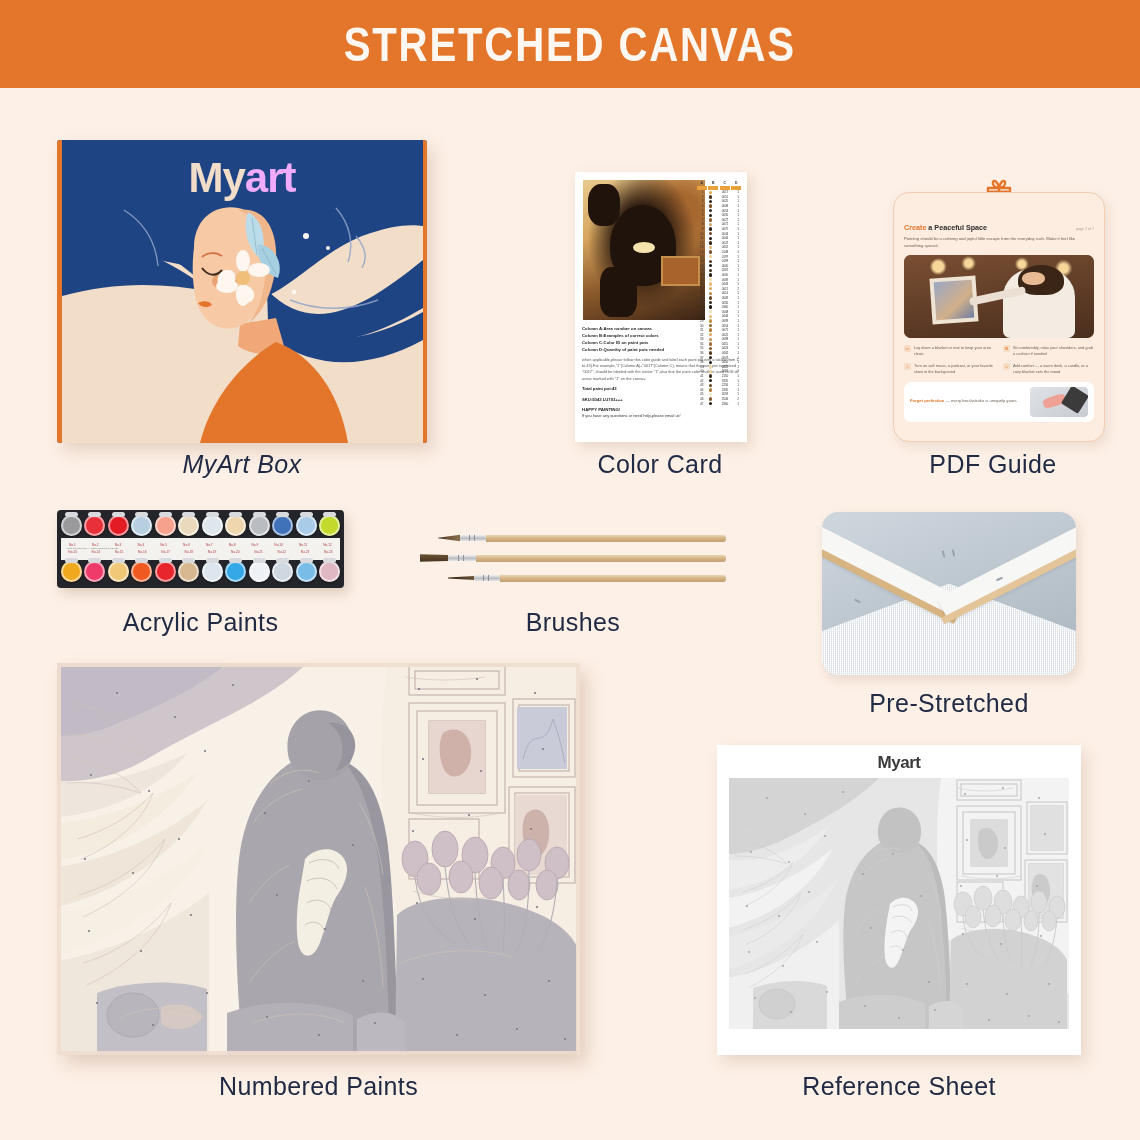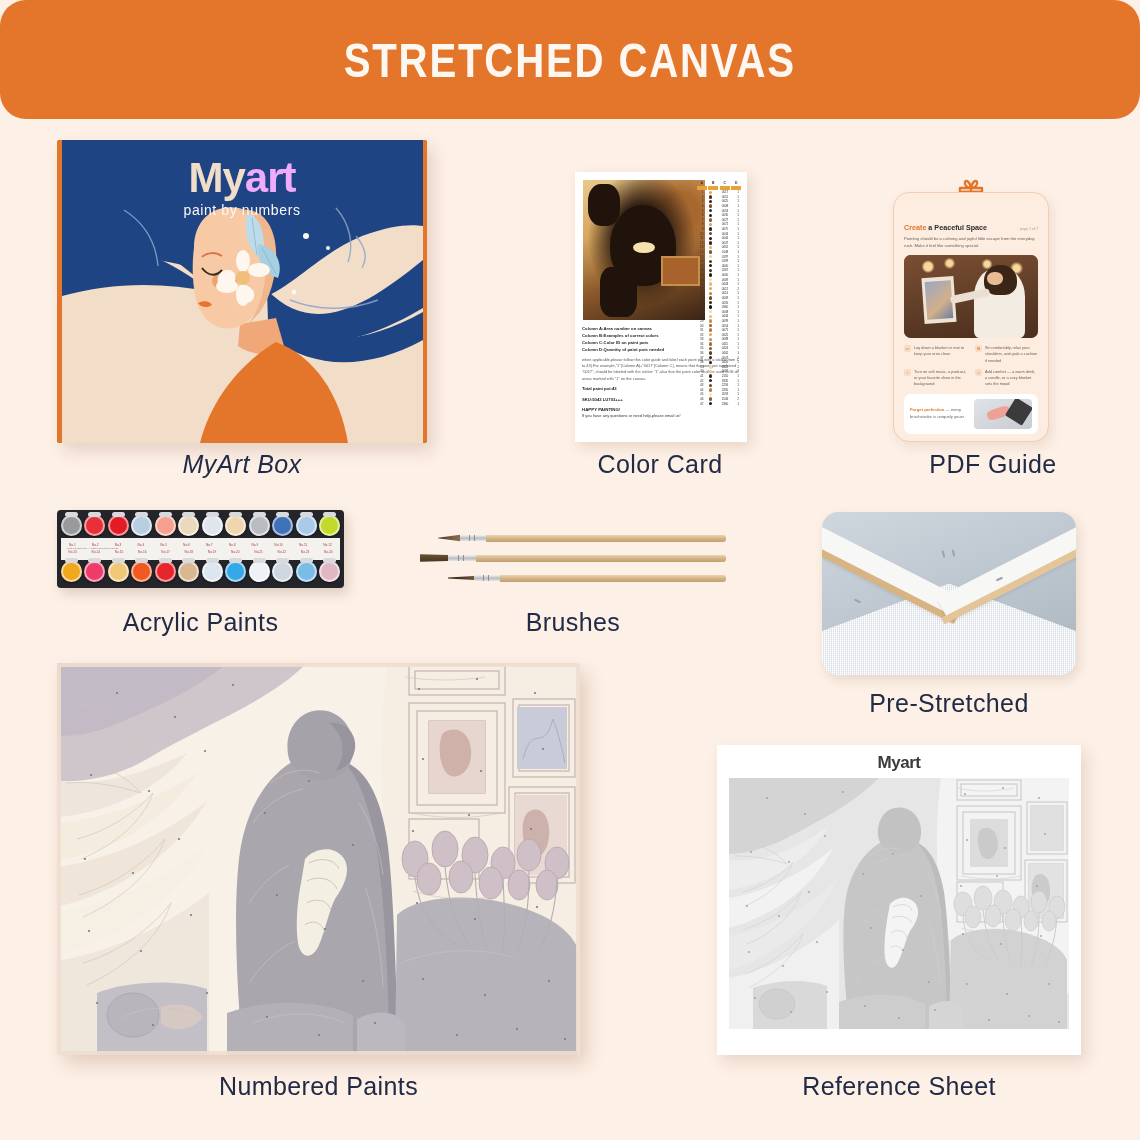--- a/index.html
+++ b/index.html
@@ -6,23 +6,23 @@
   html,body { width:1140px; height:1140px; }
   body {
     background:#fdf0e6;
     font-family:"Liberation Sans", sans-serif;
     overflow:hidden;
     position:relative;
   }
 
   
   .header{
-    position:absolute; left:0; top:0; width:1140px; height:119px;
+    position:absolute; left:0; top:0; width:1140px; height:88px;
     background:#e4762b;
-    display:flex; align-items:center; justify-content:center;border-radius:26px;
+    display:flex; align-items:center; justify-content:center;
   }
   .header h1{
     color:#fdf7f2; font-size:49px; font-weight:bold;
     letter-spacing:2.2px; transform:scaleX(.82);
     font-family:"Liberation Sans", sans-serif;
   }
 
   
   .cell{ position:absolute; }
   .caption{
@@ -81,21 +81,21 @@
   .sw-bar{display:flex;margin-top:1px;}
   .sw-bar i{flex:1;height:4px;margin:0 .6px;background:#e9a13b;}
   .sw-row{display:flex;align-items:center;height:4.6px;font-size:3.1px;color:#333;}
   .sw-row .n{width:9px;text-align:right;padding-right:1.5px;}
   .sw-row .d{width:11px;display:flex;justify-content:center;}
   .sw-row .d b{width:3.4px;height:3.4px;border-radius:50%;display:block;}
   .sw-row .id{flex:1;text-align:center;letter-spacing:-.1px;}
   .sw-row .q{width:8px;text-align:center;}
 
   
-  .pdf-wrap{left:893px;top:172px;width:156px;height:270px;}
+  .pdf-wrap{left:893px;top:172px;width:212px;height:270px;}
   .pdf-card{
     position:absolute;left:0;top:20px;right:0;bottom:0;
     background:#fdece0;border:1px solid #f0cdb3;border-radius:16px;
     box-shadow:3px 5px 12px rgba(160,120,95,.16);
   }
   .gift{
     position:absolute;left:50%;top:0;transform:translateX(-50%);
     width:46px;height:42px;
   }
   .gift-line{position:absolute;top:22px;width:26px;height:1.5px;background:#e9c4a5;}
@@ -273,21 +273,20 @@
         <circle cx="266" cy="108" r="2" fill="#fdf7ef"></circle>
         <circle cx="232" cy="152" r="2.4" fill="#fdf7ef"></circle>
       </svg>
     </div>
     <div class="edge-l"></div>
     <div class="edge-r"></div>
     <div class="box-logo">
       <div class="l1">
         <span class="my">My</span><span class="art">art</span>
       </div>
-      <div class="l2">paint by numbers</div>
     </div>
   </div>
 </div>
 <div class="caption" style="left:57px;top:450px;width:370px;font-style:italic;">MyArt Box</div>
 
 <div class="cell card-wrap">
   <div class="card">
     <div class="card-img">
       <div class="blob b2"></div>
         <div class="blob b1"></div>

